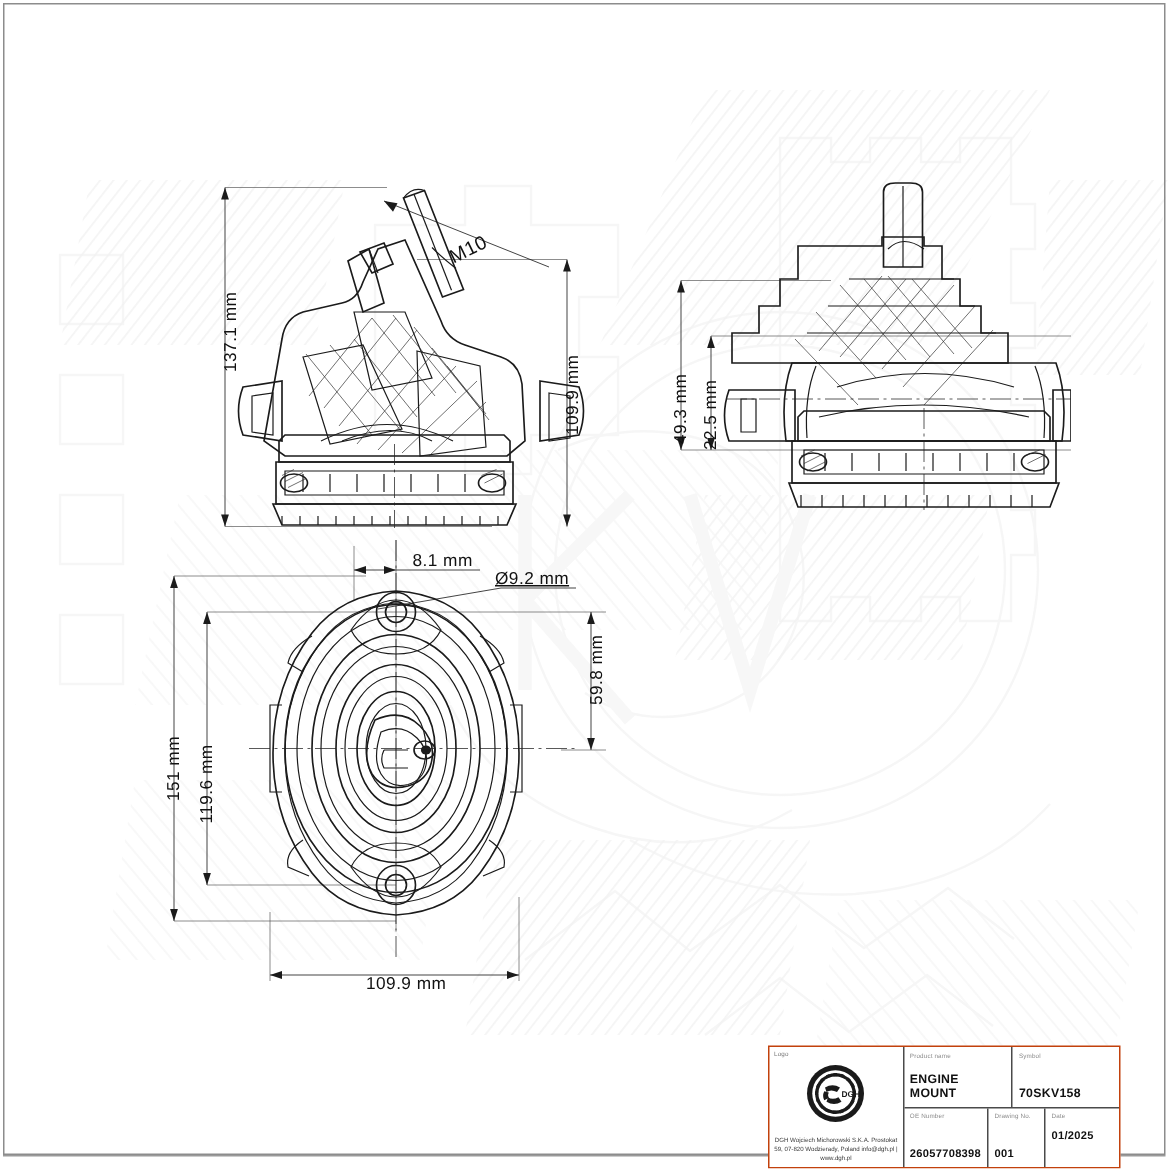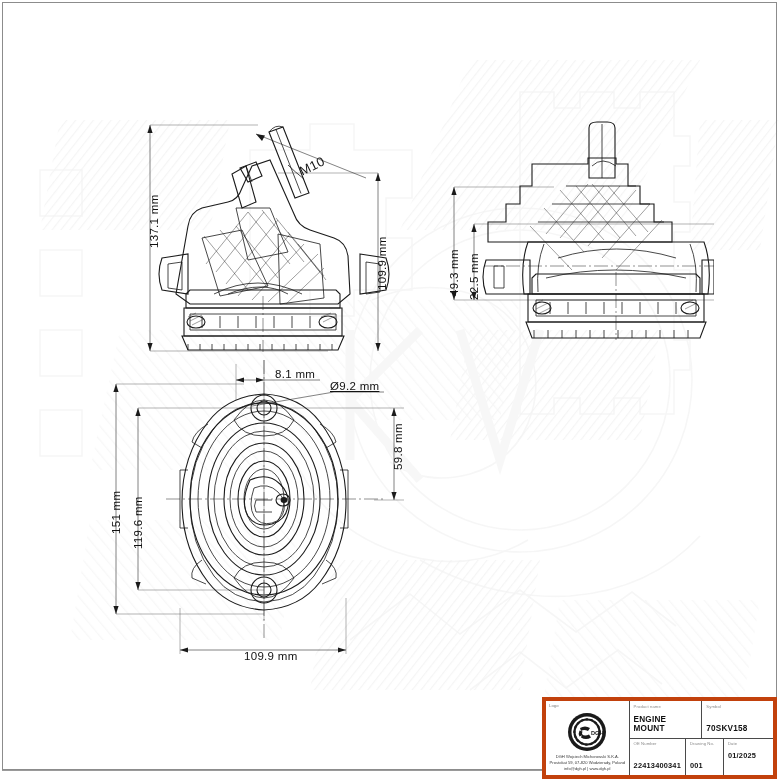--- a/index.html
+++ b/index.html
@@ -31,22 +31,22 @@
   .ctr{fill:none;stroke:#222;stroke-width:.5;stroke-dasharray:14 3 2 3;}
 
   .dlabel{
     position:absolute;font-size:11.5px;color:#111;white-space:nowrap;
     font-family:"Liberation Sans",sans-serif;letter-spacing:.3px;
   }
   .dlabel.rot{transform-origin:0 0;}
 
   
   .tblock{
-    position:absolute;left:542px;top:697px;width:235px;height:82px;
-    border:4px solid #c2410c;box-sizing:border-box;background:#fff;
+    position:absolute;left:512px;top:697px;width:235px;height:82px;
+    border:1px solid #c2410c;box-sizing:border-box;background:#fff;
     display:flex;font-size:5px;
   }
   .tb-logo{
     width:96px;border-right:1px solid #4a4a4a;box-sizing:border-box;
     position:relative;display:flex;flex-direction:column;align-items:center;
   }
   .tb-cap{position:absolute;left:3px;top:2px;font-size:4.2px;color:#7a7a7a;letter-spacing:.1px;}
   .logo-mark{margin-top:11px;width:40px;height:40px;position:relative;}
   .addr{
     position:absolute;left:0;right:0;bottom:3px;text-align:center;
@@ -454,21 +454,21 @@
         </div>
         <div class="tb-cell c-sym">
           <span class="cap">Symbol</span>
           <span class="val">70SKV158</span>
         </div>
       </div>
 
       <div class="tb-row">
         <div class="tb-cell c-oe">
           <span class="cap">OE Number</span>
-          <span class="val sm">22413400341</span>
+          <span class="val sm">26057708398</span>
         </div>
         <div class="tb-cell c-qty">
           <span class="cap">Drawing No.</span>
           <span class="val sm">001</span>
         </div>
         <div class="tb-cell c-date">
           <span class="cap">Date</span>
           <span class="val sm">01/2025</span>
         </div>
       </div>

